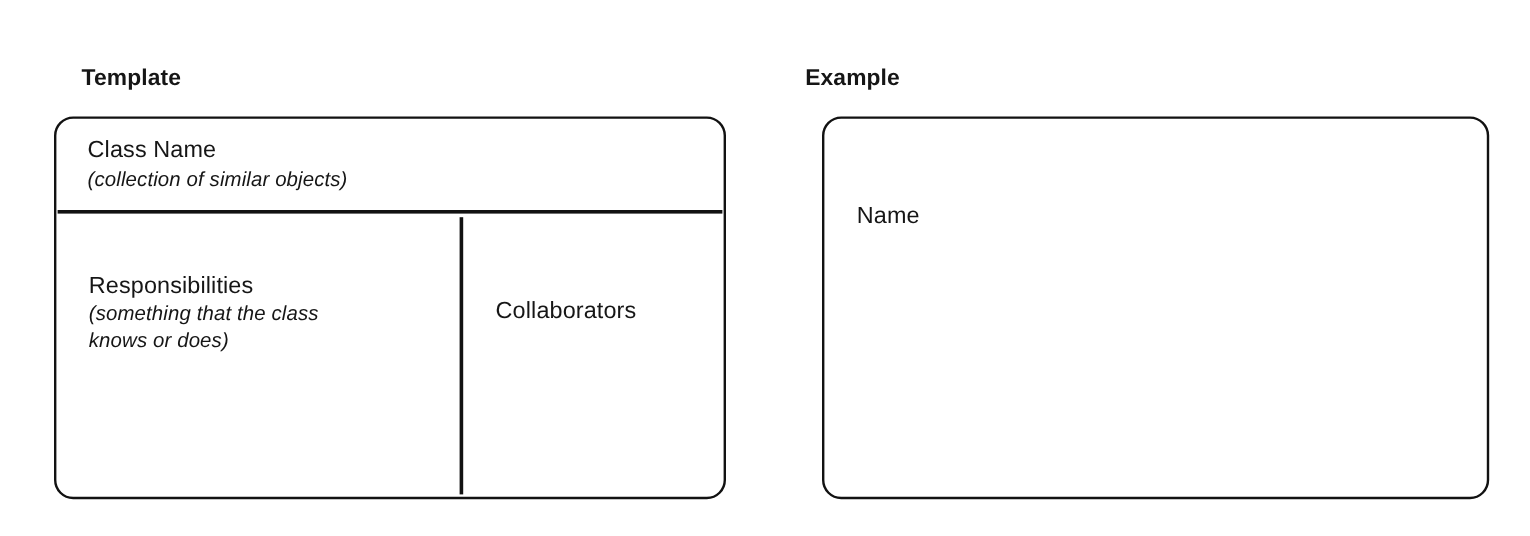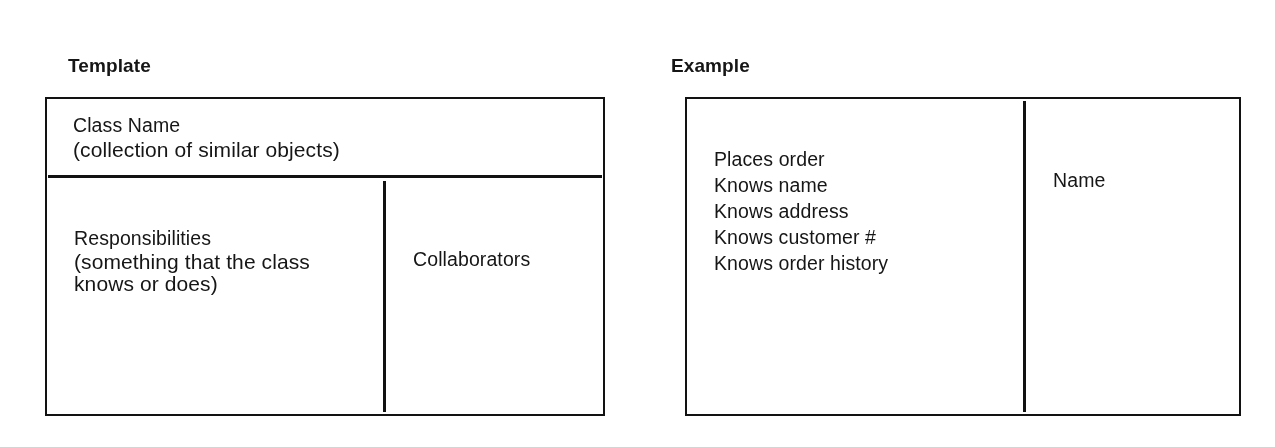--- a/index.html
+++ b/index.html
@@ -26,21 +26,21 @@
     letter-spacing: 0.1px;
   }
   .section-title.template { left: 65px; }
   .section-title.example  { left: 668px; }
 
   .crc-card {
     position: absolute;
     top: 94px;
     height: 319px;
     border: 2.5px solid var(--border-color);
-    border-radius: 0;
+    border-radius: 16px;
     background: var(--bg-color);
     display: flex;
     flex-direction: column;
   }
   .crc-card.template { left: 42px;  width: 560px; }
   .crc-card.example  { left: 682px; width: 556px; }
 
   .card-header {
     height: 78px;
     flex: 0 0 78px;
@@ -64,21 +64,22 @@
   .col-right {
     flex: 1;
     padding: 66px 14px 0 24px;
   }
   .main-text {
     font-size: 19.5px;
     line-height: 23px;
     letter-spacing: 0.1px;
   }
   .note-text {
-    font-size: 21px;
+    font-size: 17px;
+    font-style: italic;
     line-height: 21.5px;
     white-space: pre-line;
     letter-spacing: 0.1px;
   }
   .list-line {
     font-size: 19.5px;
     line-height: 25px;
     letter-spacing: 0.1px;
   }
 </style>
@@ -101,24 +102,17 @@
     <div class="col-right">
       <div class="main-text">Collaborators</div>
     </div>
   </div>
 </div>
 
 <div class="section-title example">Example</div>
 
 <div class="crc-card example">
   <div class="card-body">
-    <div class="col-left">
-      <div class="list-line">Places order</div>
-      <div class="list-line">Knows name</div>
-      <div class="list-line">Knows address</div>
-      <div class="list-line">Knows customer #</div>
-      <div class="list-line">Knows order history</div>
-    </div>
     <div class="col-right">
       <div class="list-line">Name</div>
     </div>
   </div>
 </div>
 
 </body></html>

